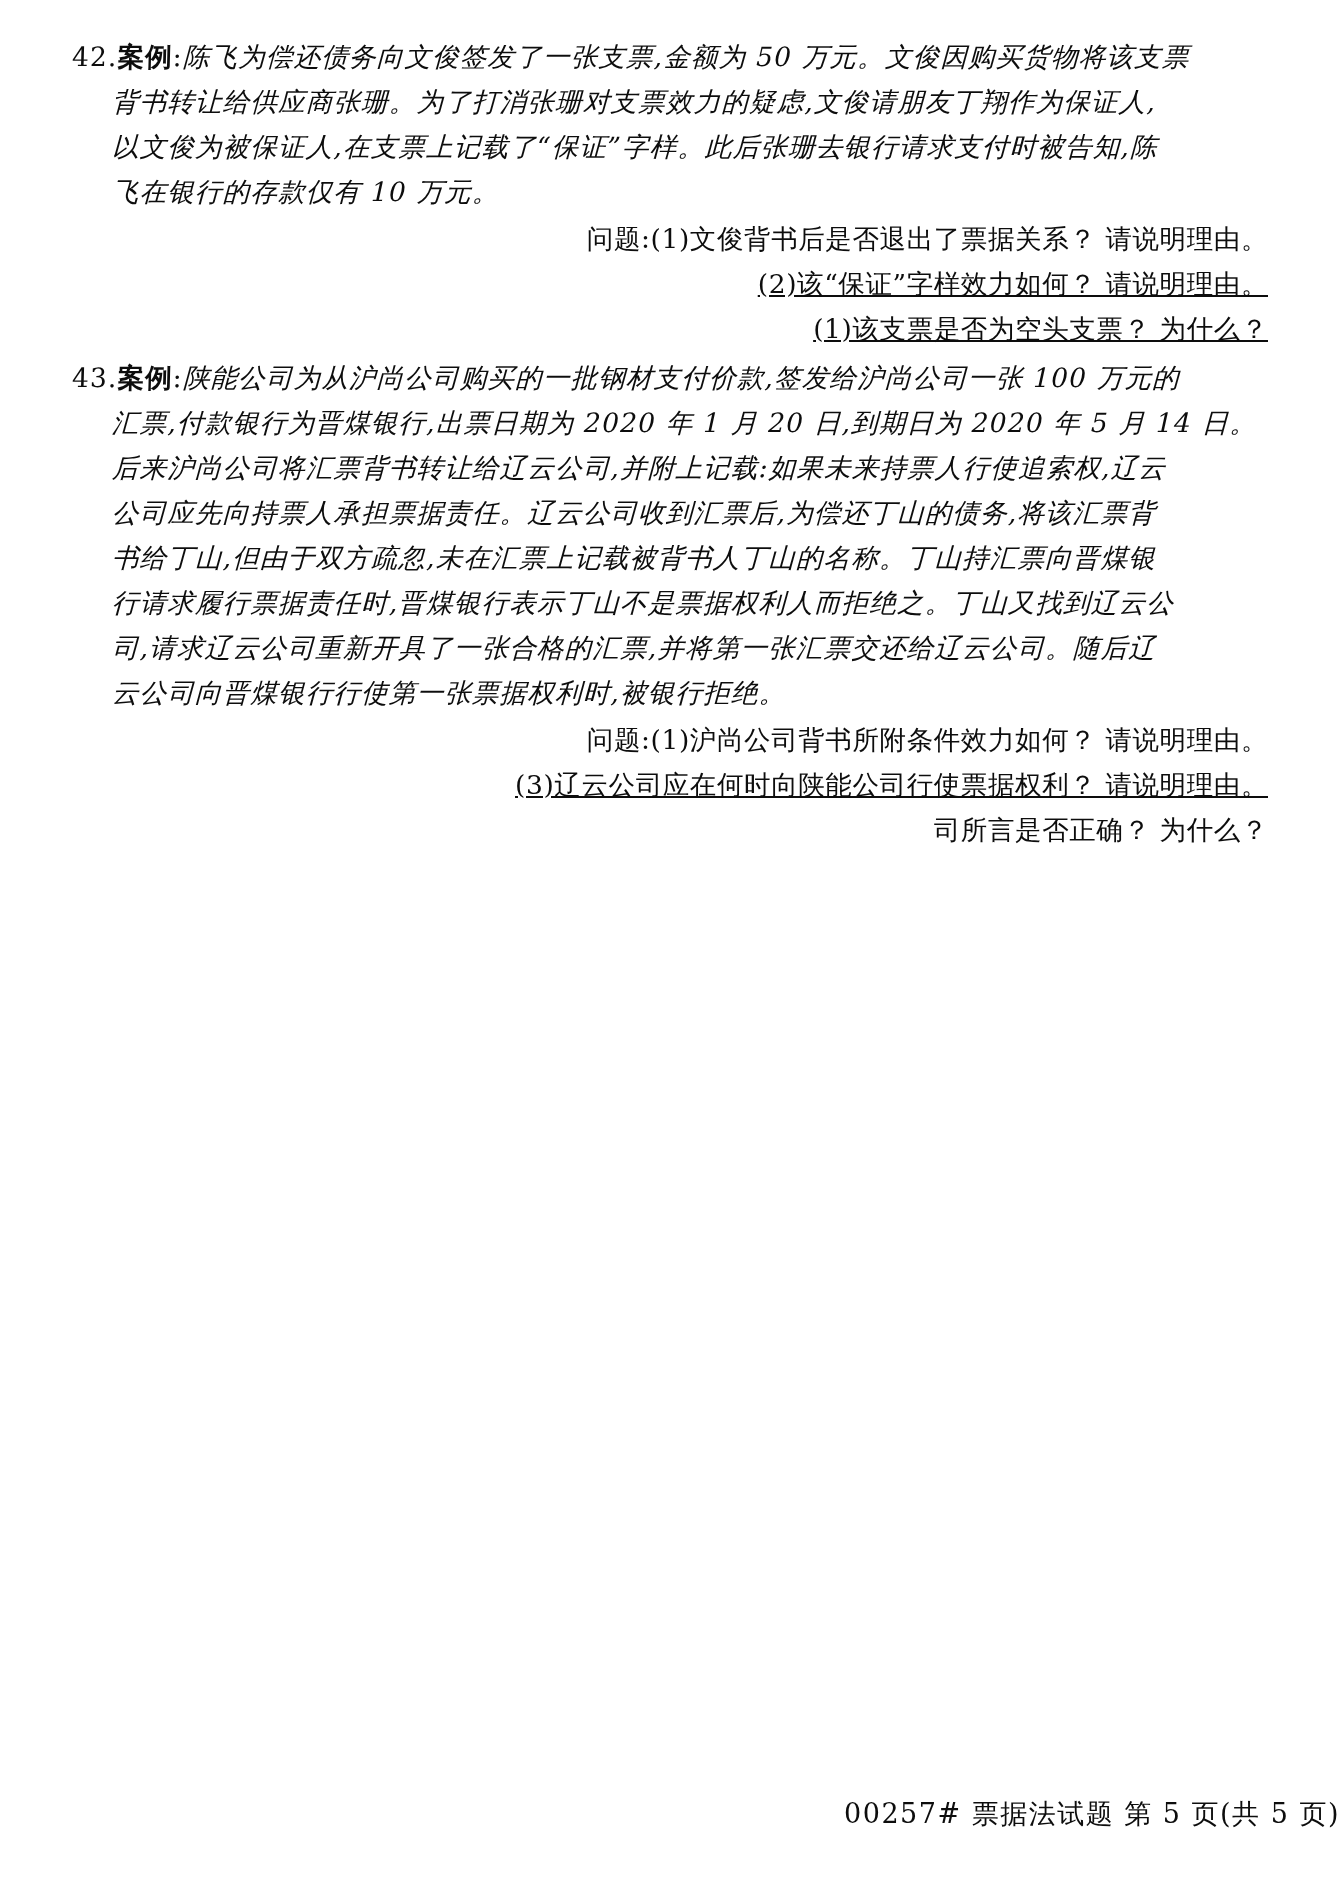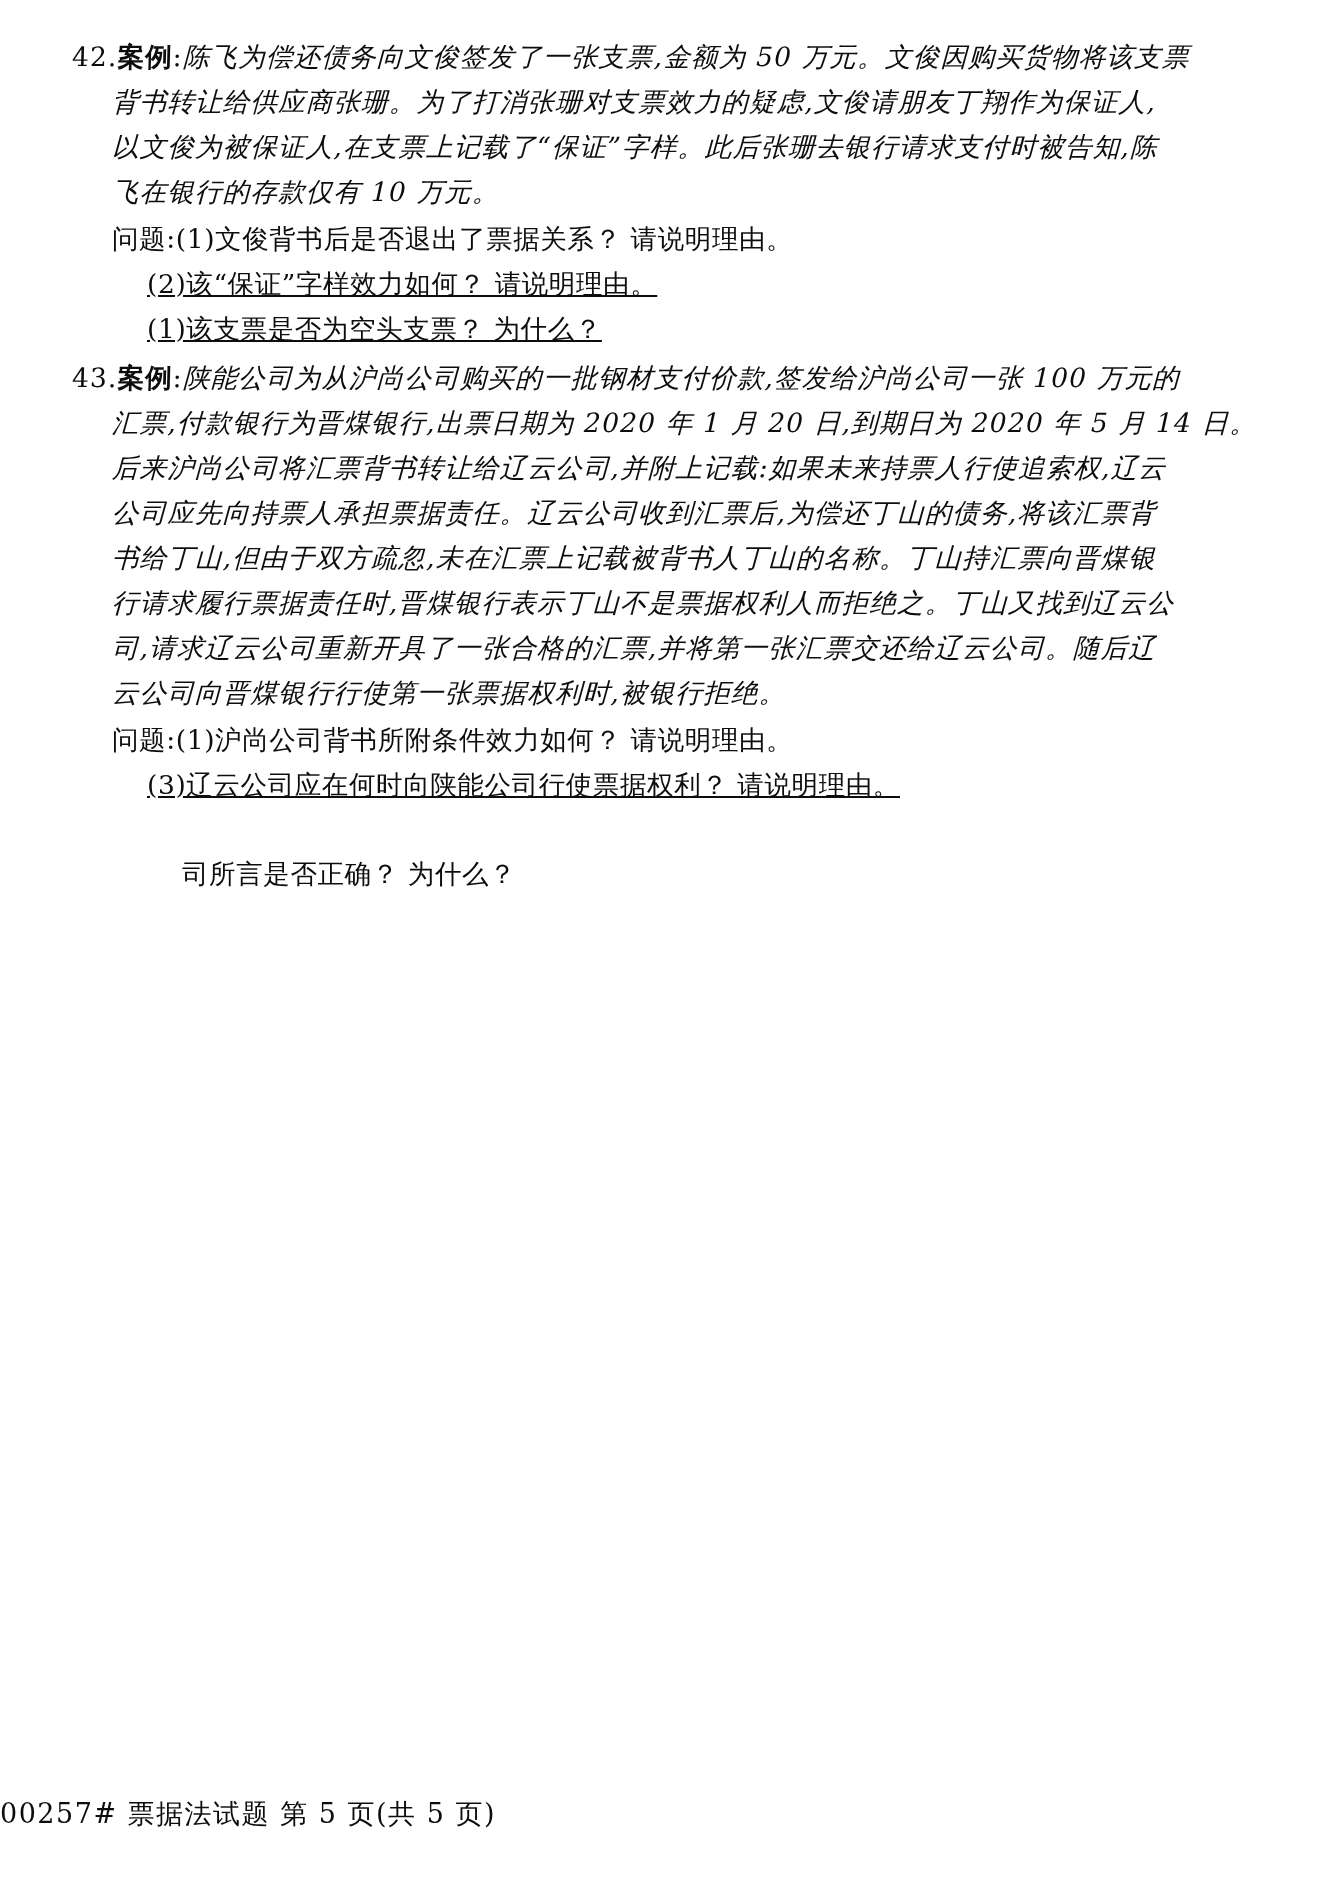--- a/index.html
+++ b/index.html
@@ -48,51 +48,52 @@
     transform: skewX(-1.5deg);
     transform-origin: left center;
   }
 
   
   .song {
     font-family: "DejaVu Serif", "Liberation Serif", serif;
     font-style: normal;
     font-weight: 400;
     letter-spacing: 0.6px;
+    text-align: right;
   }
 
   .num {
     font-family: "DejaVu Serif", "Liberation Serif", serif;
     font-style: normal;
   }
 
   .bold-label {
     font-weight: 700;
     font-style: normal;
     letter-spacing: 1px;
   }
 
   
   .ind-0  { padding-left: 0px;   }
   .ind-1  { padding-left: 40px;  }
   .ind-2  { padding-left: 75px; text-decoration: underline;  }
-  .ind-3  { padding-left: 110px; margin-top: 44px; }
+  .ind-3  { padding-left: 110px; }
 
   .block-42 { margin-top: 6px; }
   .block-43 { margin-top: 2px; }
 
   .q-group { margin-top: 2px; }
 
   
   .footer {
     position: absolute;
     left: 0;
     right: 0;
     bottom: 68px;
-    text-align: left;
+    text-align: right;
   }
   .footer-text {
     font-family: "DejaVu Serif", "Liberation Serif", serif;
     font-size: 27px;
     letter-spacing: 1.5px;
     color: #0d0d0d;
     white-space: pre;
   }
 
   .spacer-bottom { height: 60px; }

